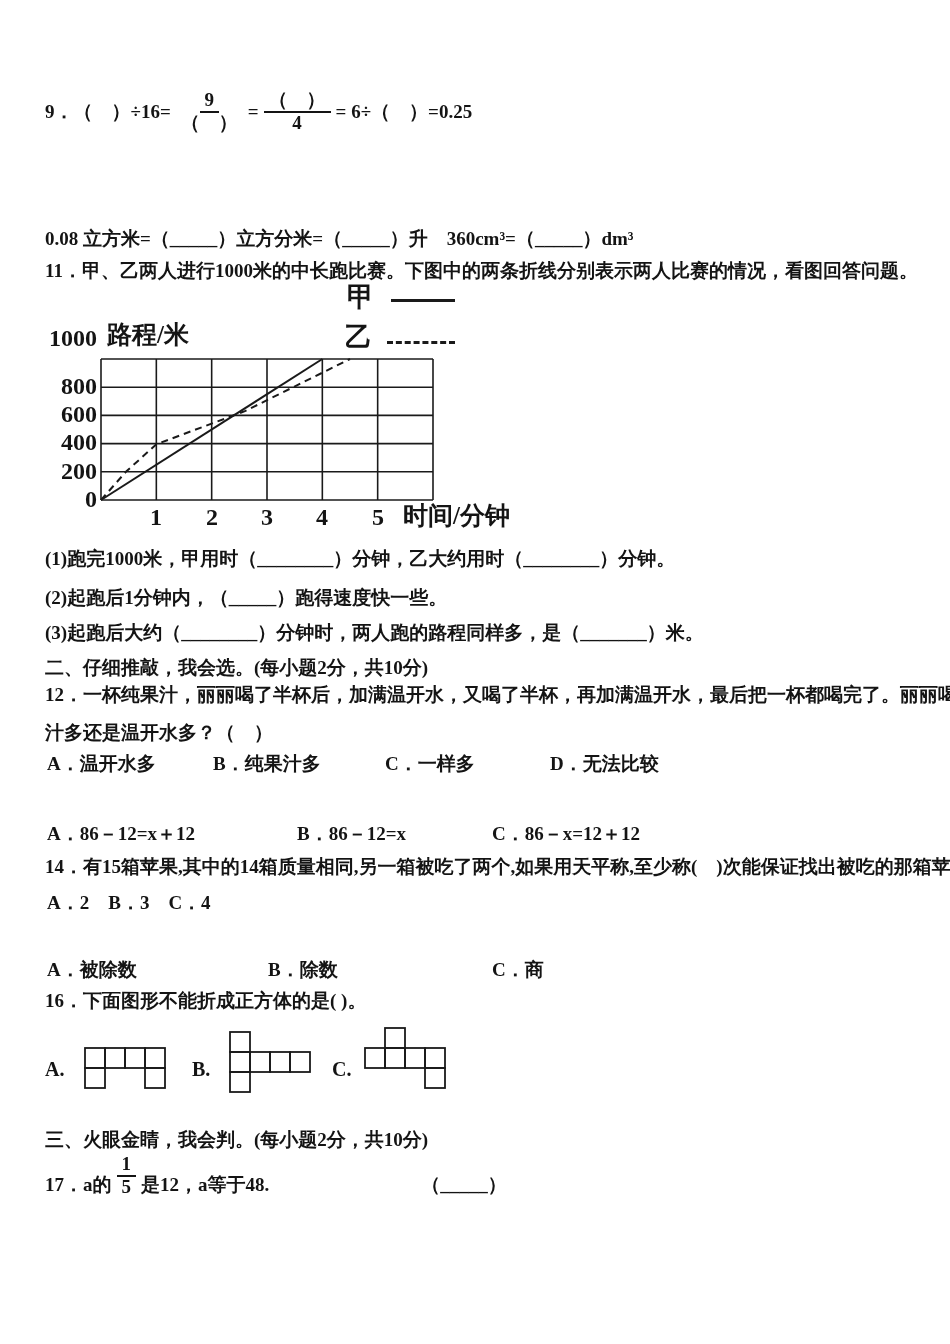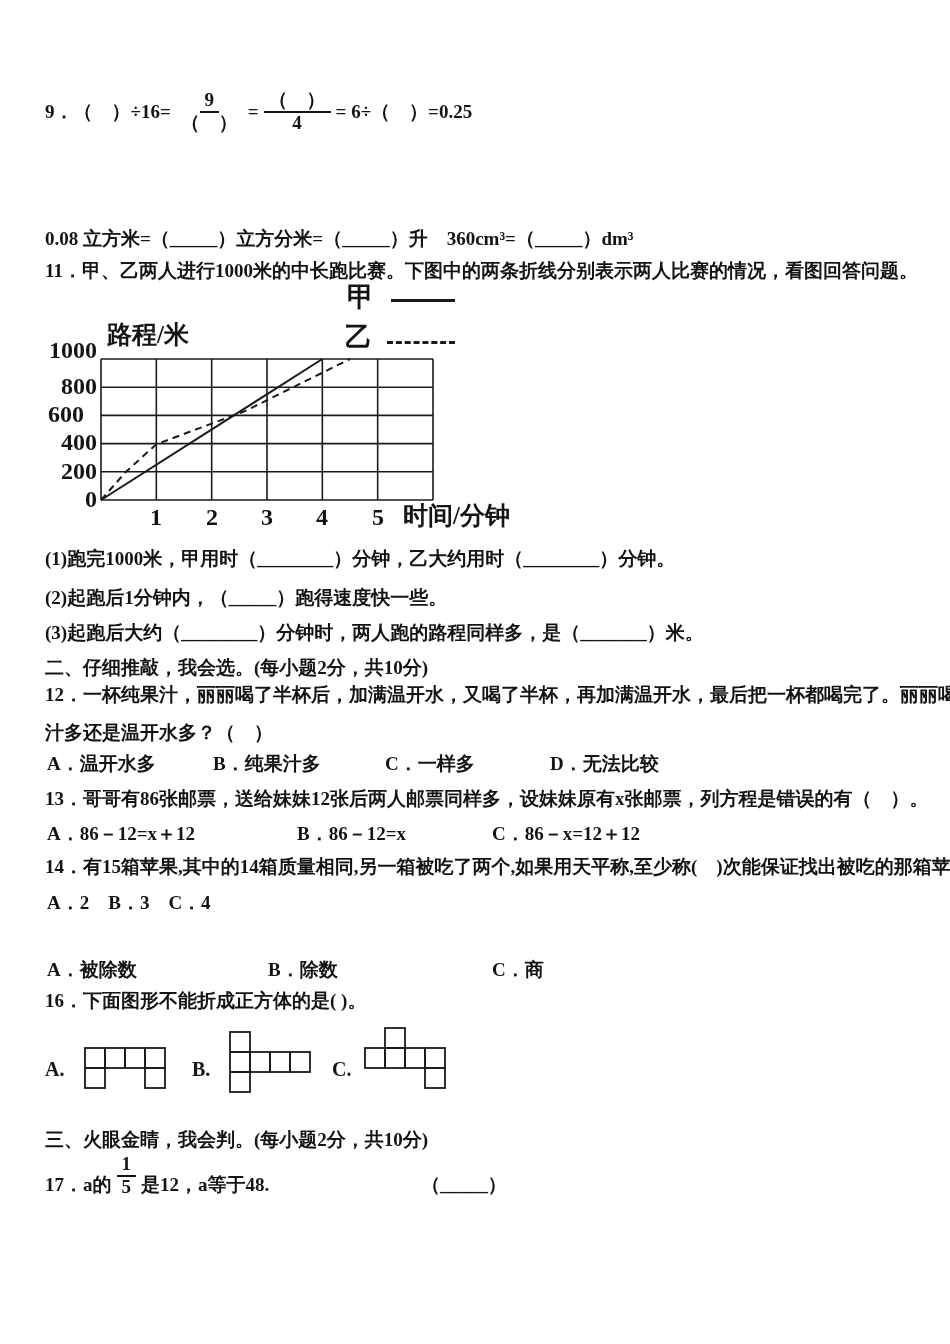--- a/index.html
+++ b/index.html
@@ -49,23 +49,23 @@
   <div class="line" style="left:45px;top:259px;">11．甲、乙两人进行1000米的中长跑比赛。下图中的两条折线分别表示两人比赛的情况，看图回答问题。</div>
 
   <div class="legend-name" style="left:347px;top:284px;">甲</div>
   <div class="legend-line solid" style="left:391px;top:299px;width:64px;"></div>
   <div class="legend-name" style="left:345px;top:324px;">乙</div>
   <div class="legend-line dashed" style="left:387px;top:341px;width:68px;"></div>
 
   <div class="axis-label" style="left:107px;top:322px;">路程/米</div>
   <div class="axis-label" style="left:403px;top:503px;">时间/分钟</div>
 
-  <div class="axis-num" style="left:35px;top:338px;">1000</div>
+  <div class="axis-num" style="left:35px;top:326px;">1000</div>
   <div class="axis-num" style="left:35px;top:374px;">800</div>
-  <div class="axis-num" style="left:35px;top:402px;text-align:center;">600</div>
+  <div class="axis-num" style="left:35px;top:402px;">600</div>
   <div class="axis-num" style="left:35px;top:430px;">400</div>
   <div class="axis-num" style="left:35px;top:459px;">200</div>
   <div class="axis-num" style="left:35px;top:487px;">0</div>
 
   <div class="xtick" style="left:141px;top:505px;">1</div>
   <div class="xtick" style="left:197px;top:505px;">2</div>
   <div class="xtick" style="left:252px;top:505px;">3</div>
   <div class="xtick" style="left:307px;top:505px;">4</div>
   <div class="xtick" style="left:363px;top:505px;">5</div>
 
@@ -95,21 +95,20 @@
 
   <div class="line" style="left:45px;top:683px;">12．一杯纯果汁，丽丽喝了半杯后，加满温开水，又喝了半杯，再加满温开水，最后把一杯都喝完了。丽丽喝的纯果</div>
   <div class="line" style="left:45px;top:721px;">汁多还是温开水多？（　）</div>
   <div class="optrow" style="top:751px;">
     <span class="opt" style="left:47px;">A．温开水多</span>
     <span class="opt" style="left:213px;">B．纯果汁多</span>
     <span class="opt" style="left:385px;">C．一样多</span>
     <span class="opt" style="left:550px;">D．无法比较</span>
   </div>
 
-  <div class="line" style="left:45px;top:787px;">13．哥哥有86张邮票，送给妹妹12张后两人邮票同样多，设妹妹原有x张邮票，列方程是错误的有（　）。</div>
   <div class="optrow" style="top:821px;">
     <span class="opt" style="left:47px;">A．86－12=x＋12</span>
     <span class="opt" style="left:297px;">B．86－12=x</span>
     <span class="opt" style="left:492px;">C．86－x=12＋12</span>
   </div>
 
   <div class="line" style="left:45px;top:855px;">14．有15箱苹果,其中的14箱质量相同,另一箱被吃了两个,如果用天平称,至少称(　)次能保证找出被吃的那箱苹果。</div>
   <div class="line" style="left:47px;top:891px;">A．2　B．3　C．4</div>
 
   <div class="optrow" style="top:957px;">

